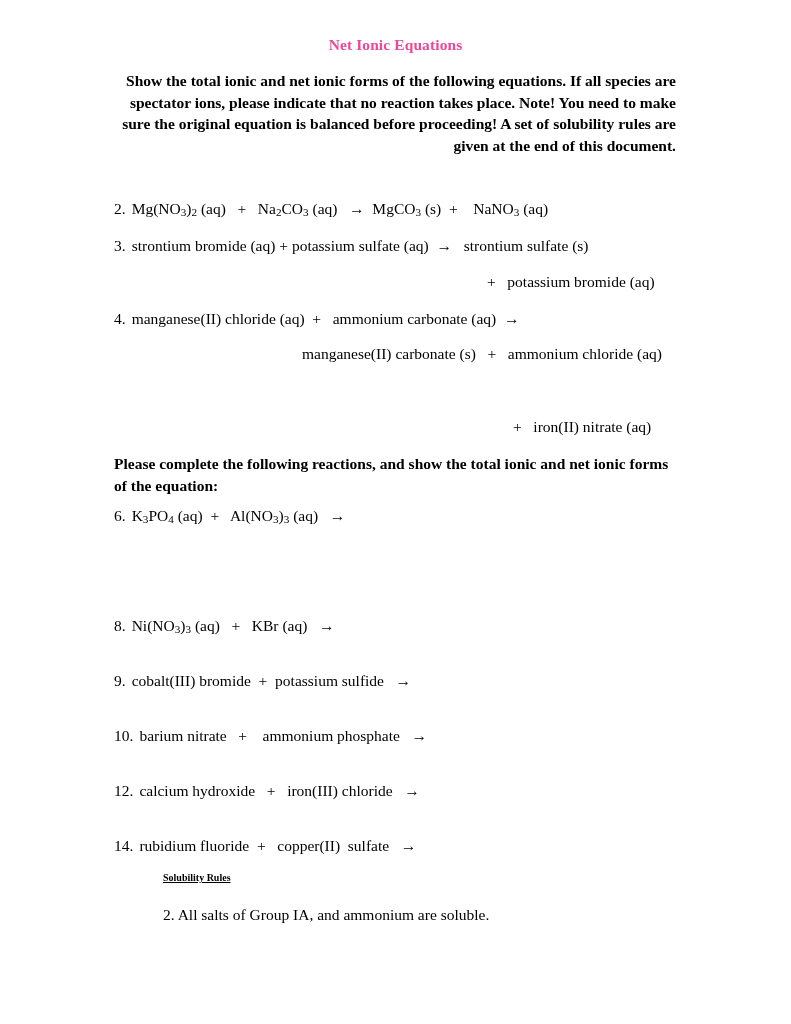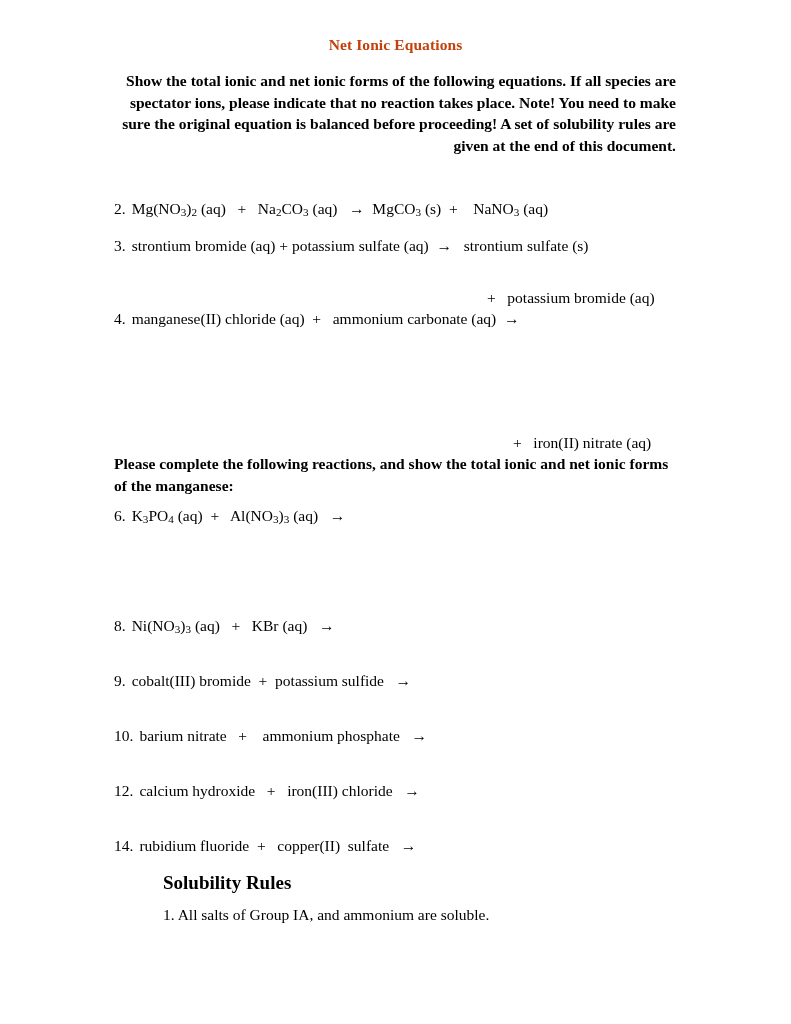--- a/index.html
+++ b/index.html
@@ -20,21 +20,21 @@
     width: 791px;
     height: 1024px;
     background: #ffffff;
   }
   .doc-title {
     position: absolute;
     top: 36px;
     left: 0;
     width: 791px;
     text-align: center;
-    color: #c2410c;
+    color: #ec4899;
     font-weight: bold;
     font-size: 15.5px;
     letter-spacing: 0.1px;
   }
   .intro {
     position: absolute;
     top: 70px;
     left: 114px;
     width: 562px;
     font-weight: bold;
@@ -55,27 +55,27 @@
     left: 114px;
     font-size: 15.5px;
     line-height: 20px;
     white-space: nowrap;
   }
   .cont {
     position: absolute;
     font-size: 15.5px;
     line-height: 20px;
     white-space: nowrap;
-    margin-top: 16px;
   }
   .sol-head {
     position: absolute;
     left: 163px;
     font-weight: bold;
-    font-size: 19px;
+    font-size: 10px;
+    text-decoration: underline;
   }
   .sol-rule {
     position: absolute;
     left: 163px;
     font-size: 15.5px;
   }
   sub {
     font-size: 0.72em;
     vertical-align: -0.22em;
     line-height: 0;
@@ -97,24 +97,25 @@
   </div>
 
   <div class="eq" style="top:236px">
     <span>3.</span><span class="sp"></span><span>strontium bromide (aq) + potassium sulfate (aq)&nbsp; →&nbsp;&nbsp; strontium sulfate (s)</span>
   </div>
   <div class="cont" style="top:272px; left:487px">+&nbsp;&nbsp; potassium bromide (aq)</div>
 
   <div class="eq" style="top:309px">
     <span>4.</span><span class="sp"></span><span>manganese(II) chloride (aq)&nbsp; +&nbsp;&nbsp; ammonium carbonate (aq)&nbsp; →</span>
   </div>
+  <div class="cont" style="top:344px; left:302px">manganese(II) carbonate (s)&nbsp;&nbsp; +&nbsp;&nbsp; ammonium chloride (aq)</div>
 
   <div class="cont" style="top:417px; left:513px">+&nbsp;&nbsp; iron(II) nitrate (aq)</div>
 
-  <div class="mid-head" style="top:453px">Please complete the following reactions, and show the total ionic and net ionic forms of the manganese:</div>
+  <div class="mid-head" style="top:453px">Please complete the following reactions, and show the total ionic and net ionic forms of the equation:</div>
 
   <div class="eq" style="top:506px">
     <span>6.</span><span class="sp"></span><span>K<sub>3</sub>PO<sub>4</sub> (aq)&nbsp; +&nbsp;&nbsp; Al(NO<sub>3</sub>)<sub>3</sub> (aq)&nbsp;&nbsp; →</span>
   </div>
 
 
   <div class="eq" style="top:616px">
     <span>8.</span><span class="sp"></span><span>Ni(NO<sub>3</sub>)<sub>3</sub> (aq)&nbsp;&nbsp; +&nbsp;&nbsp; KBr (aq)&nbsp;&nbsp; →</span>
   </div>
 
@@ -129,15 +130,15 @@
   <div class="eq" style="top:781px">
     <span>12.</span><span class="sp"></span><span>calcium hydroxide&nbsp;&nbsp; +&nbsp;&nbsp; iron(III) chloride&nbsp;&nbsp; →</span>
   </div>
 
   <div class="eq" style="top:836px">
     <span>14.</span><span class="sp"></span><span>rubidium fluoride&nbsp; +&nbsp;&nbsp; copper(II)&nbsp; sulfate&nbsp;&nbsp; →</span>
   </div>
 
   <div class="sol-head" style="top:872px">Solubility Rules</div>
 
-  <div class="sol-rule" style="top:906px">1. All salts of Group IA, and ammonium are soluble.</div>
+  <div class="sol-rule" style="top:906px">2. All salts of Group IA, and ammonium are soluble.</div>
 
 </div>
 
 </body></html>

